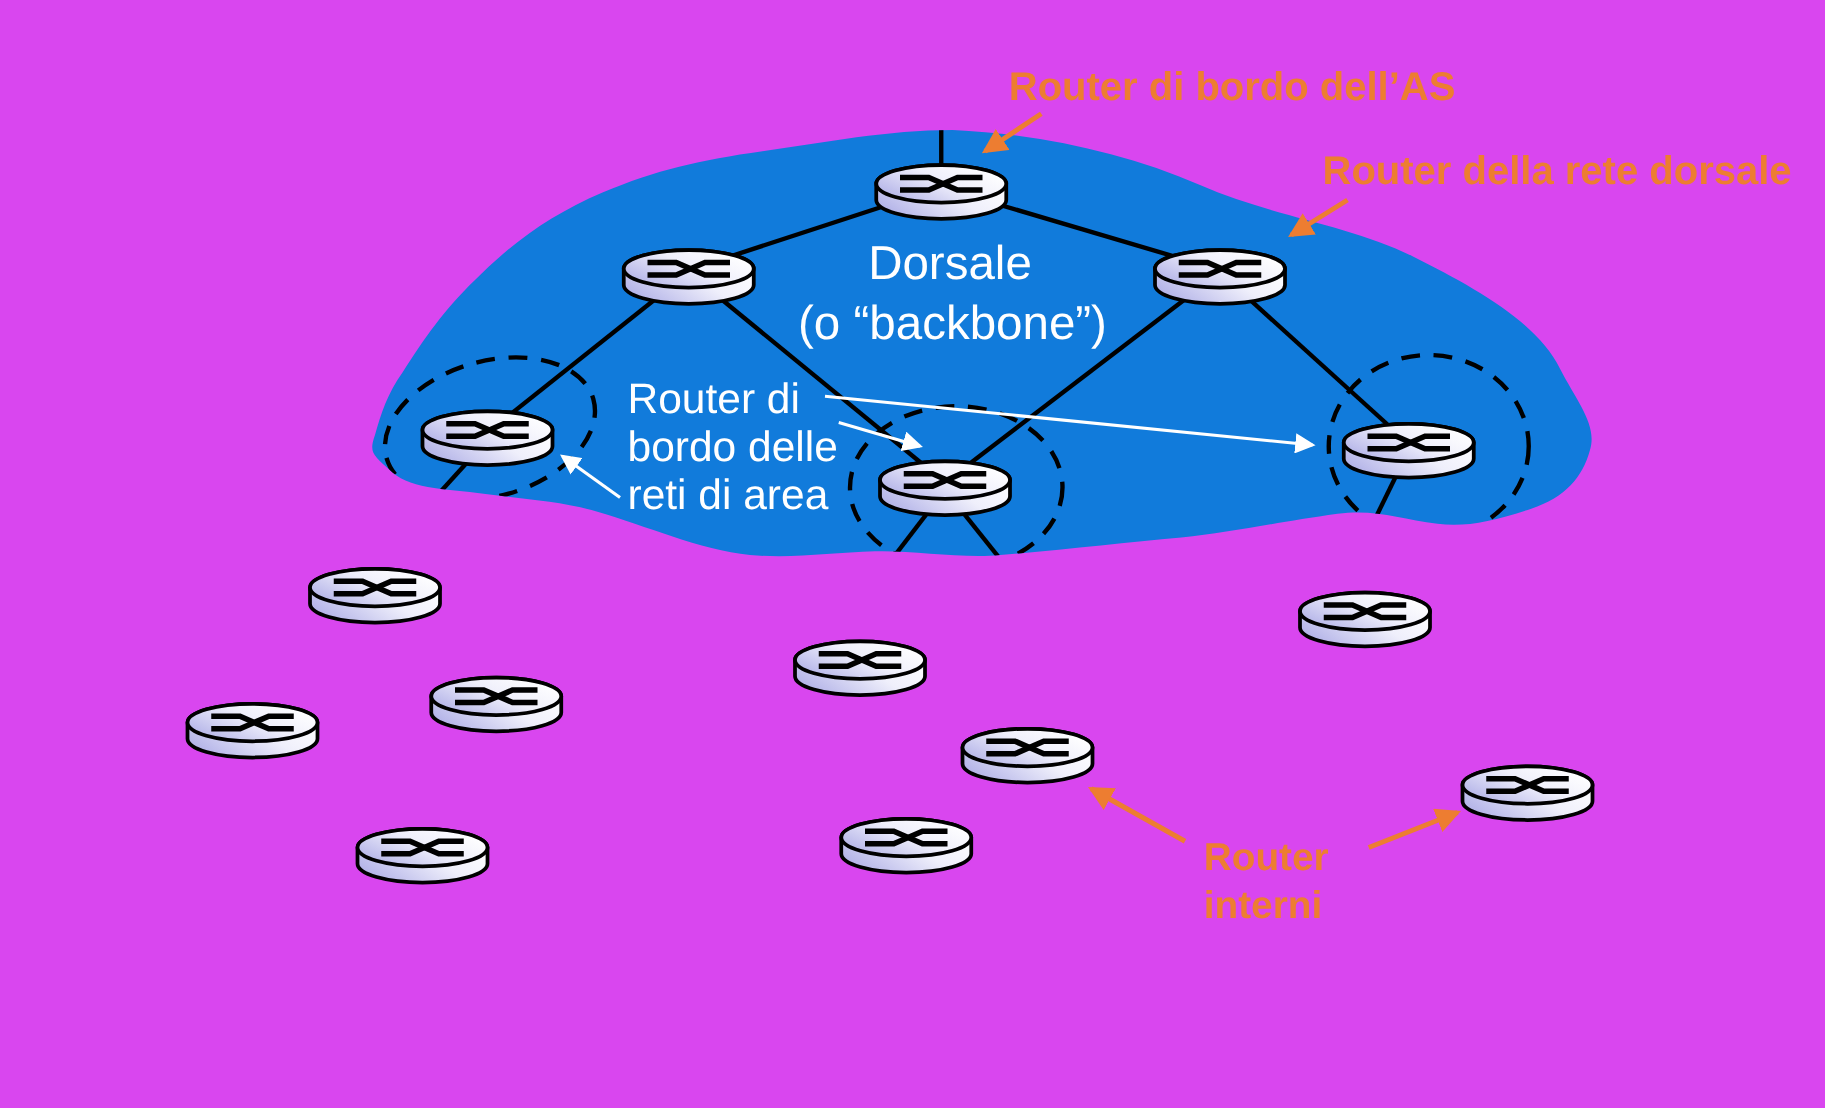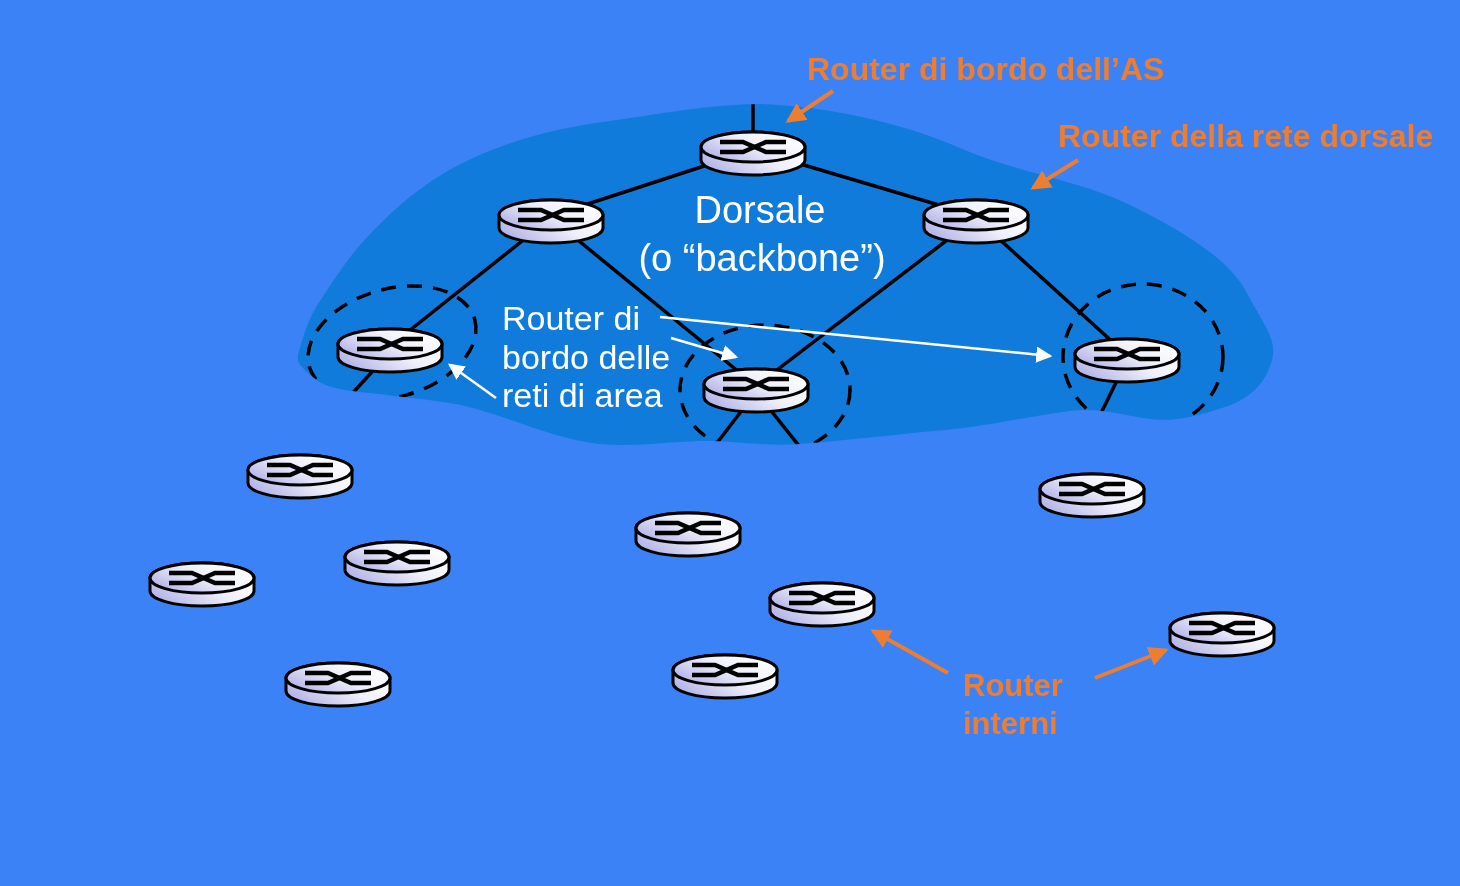--- a/index.html
+++ b/index.html
@@ -1,16 +1,16 @@
 <!DOCTYPE html>
 <html><head>
 <meta charset="utf-8">
 <style>
   html,body{margin:0;padding:0;background:#000;}
-  .stage{position:relative;width:1460px;height:886px;background:#3b82f6;overflow:hidden;
+  .stage{position:relative;width:1460px;height:886px;background:#d946ef;overflow:hidden;
          font-family:"Liberation Sans","DejaVu Sans",sans-serif;}
   svg{display:block;}
   text{font-family:"Liberation Sans","DejaVu Sans",sans-serif;}
   .lbl-orange{font-weight:bold;font-size:32px;}
   .lbl-white-big{font-size:38px;}
   .lbl-white-med{font-size:34px;}
   .lbl-interni{font-weight:bold;font-size:31px;}
 </style>
 </head>
 <body>

